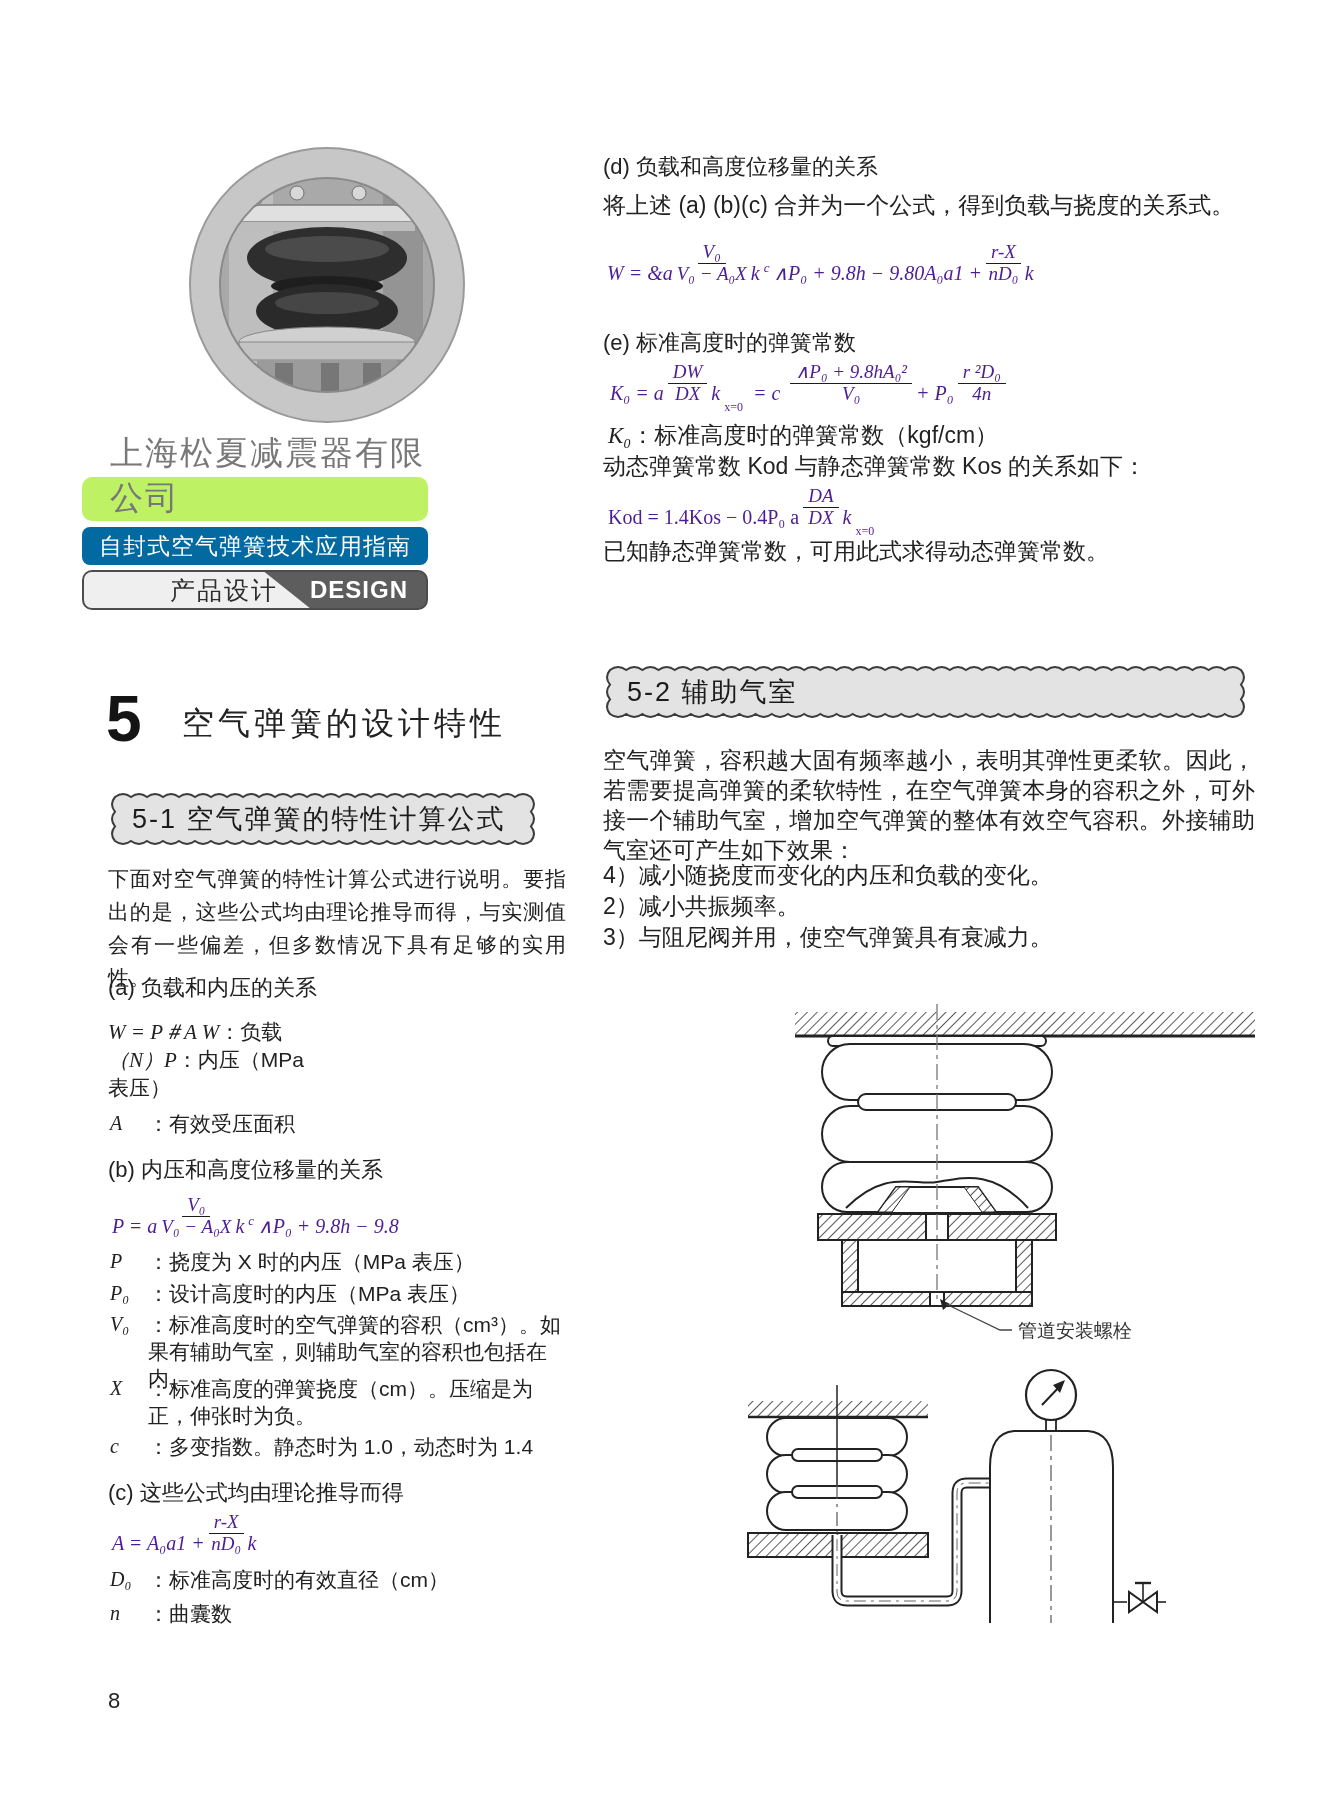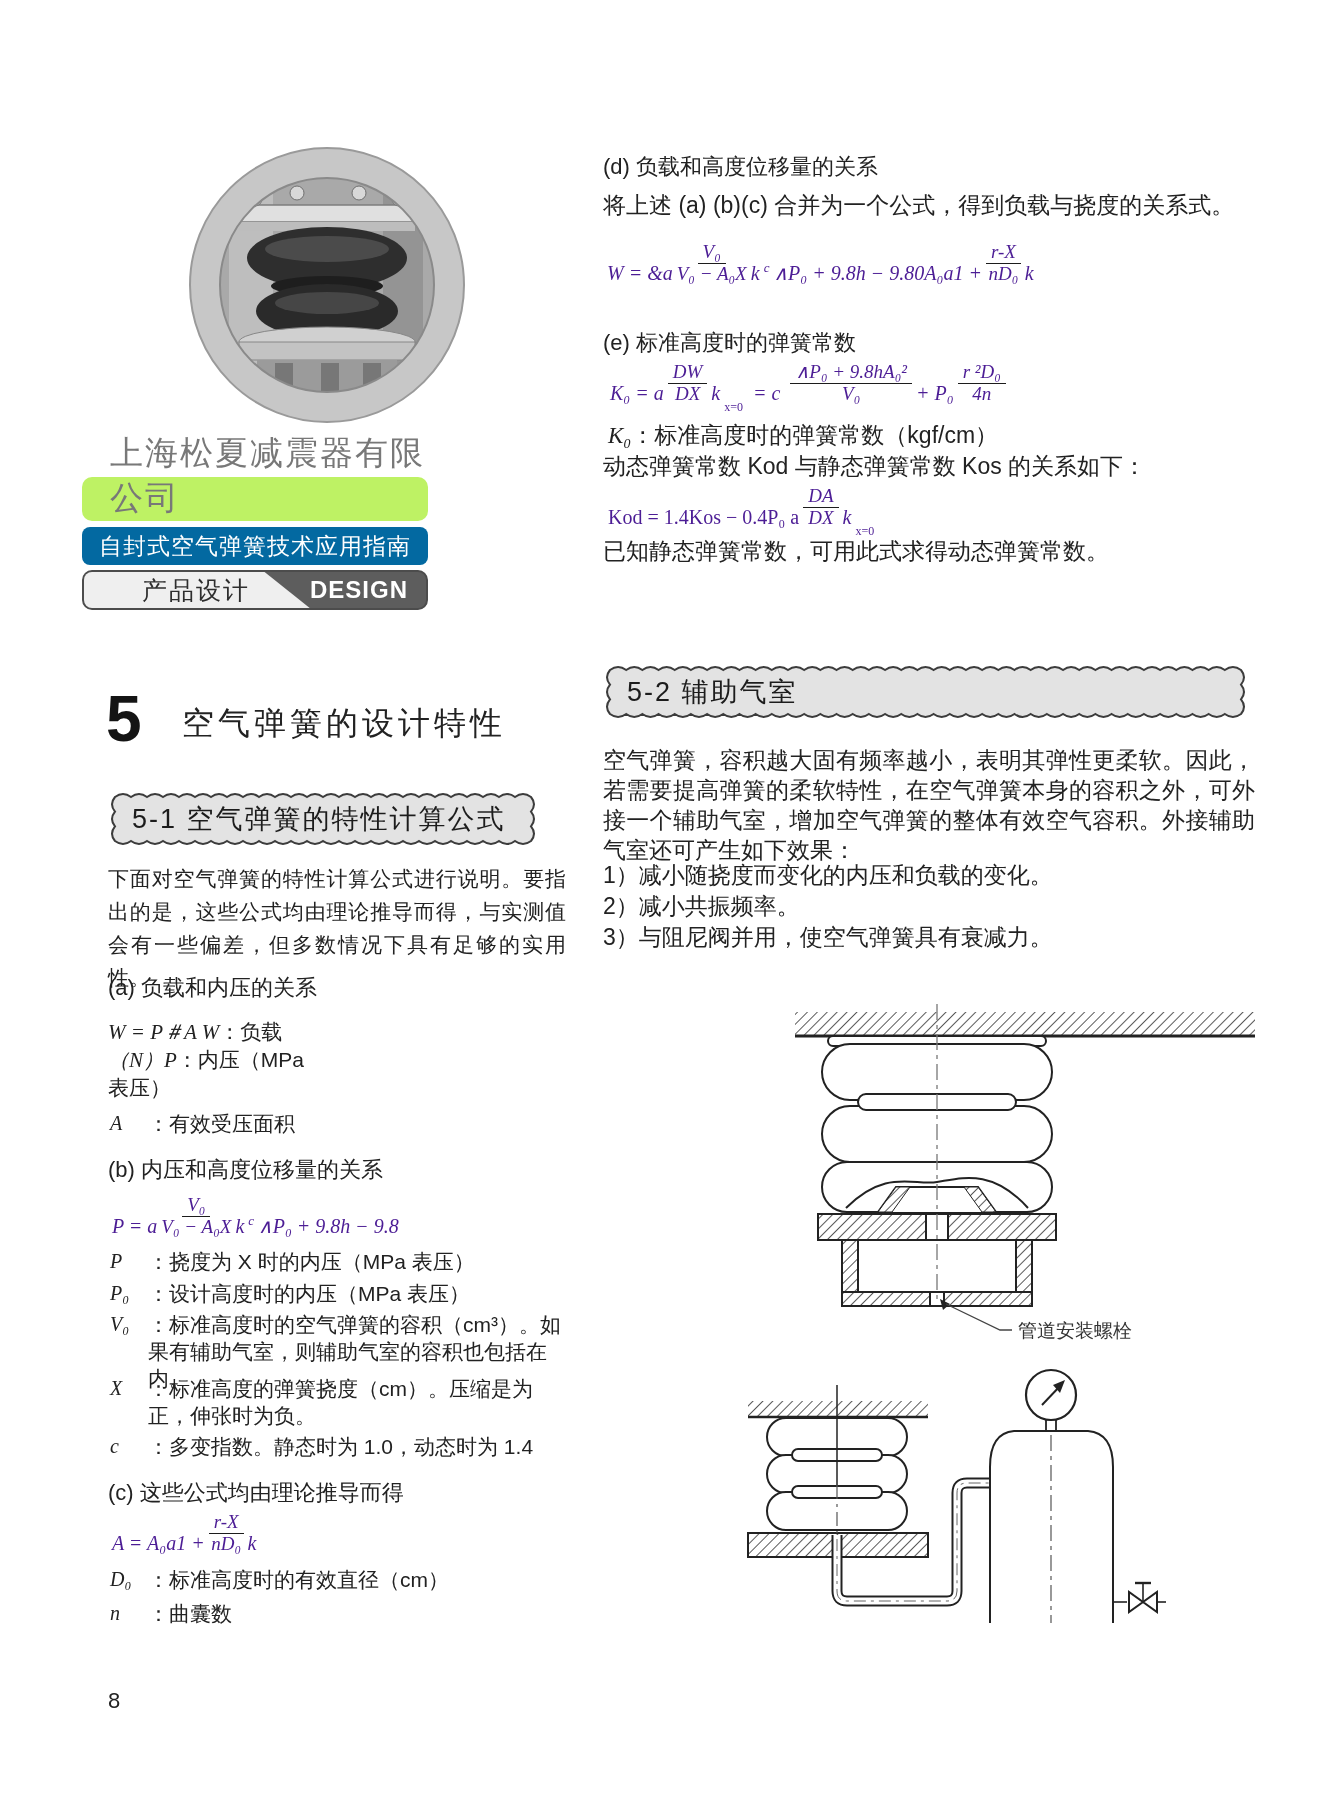--- a/index.html
+++ b/index.html
@@ -9,21 +9,21 @@
   
   .company-box{left:82px;top:477px;width:346px;height:44px;background:#bef264;border-radius:10px;
       display:flex;align-items:flex-end;padding-left:28px;box-sizing:border-box;
       font-size:33px;color:#787878;letter-spacing:2px;}
   .banner-box{left:82px;top:527px;width:346px;height:38px;background:#0369a1;border-radius:8px;
       display:flex;align-items:center;justify-content:center;font-size:23px;color:#ffffff;letter-spacing:1px;}
   .tab{left:82px;top:570px;width:346px;height:40px;border-radius:10px;background:#5d5d5d;
       border:2px solid #4c4c4c;box-sizing:border-box;overflow:hidden;}
   .tab-left{position:absolute;left:0;top:0;bottom:0;width:66%;background:#efefef;
       clip-path:polygon(0 0,80% 0,100% 100%,0 100%);display:flex;align-items:center;
-      padding-left:58px;box-sizing:border-box;font-size:25px;color:#2e2e2e;letter-spacing:2px;}
+      padding-left:86px;box-sizing:border-box;font-size:25px;color:#2e2e2e;letter-spacing:2px;}
   .tab-right{position:absolute;right:18px;top:0;bottom:0;display:flex;align-items:center;
       font-size:24px;font-weight:bold;color:#ffffff;letter-spacing:1px;}
   
   .ch-num{left:106px;top:682px;font-size:64px;font-weight:bold;color:#141414;}
   .ch-title{left:182px;top:702px;font-size:32px;color:#222;letter-spacing:4px;}
   
   .wavybox{overflow:visible;}
   .wavy-label{position:relative;z-index:1;display:flex;align-items:center;height:100%;
       padding-left:24px;font-size:27px;color:#1c1c1c;letter-spacing:2px;}
   
@@ -234,21 +234,21 @@
 <div class="abs wavybox" style="left:603px;top:663px;width:645px;height:58px">
     <svg style="position:absolute;left:0;top:0;overflow:visible" width="645" height="58">
       <path d="M 7 7 q 8.08974358974359 -6 16.17948717948718 0 q 8.08974358974359 -6 16.17948717948718 0 q 8.08974358974359 -6 16.17948717948718 0 q 8.08974358974359 -6 16.17948717948718 0 q 8.08974358974359 -6 16.17948717948718 0 q 8.08974358974359 -6 16.17948717948718 0 q 8.08974358974359 -6 16.17948717948718 0 q 8.08974358974359 -6 16.17948717948718 0 q 8.08974358974359 -6 16.17948717948718 0 q 8.08974358974359 -6 16.17948717948718 0 q 8.08974358974359 -6 16.17948717948718 0 q 8.08974358974359 -6 16.17948717948718 0 q 8.08974358974359 -6 16.17948717948718 0 q 8.08974358974359 -6 16.17948717948718 0 q 8.08974358974359 -6 16.17948717948718 0 q 8.08974358974359 -6 16.17948717948718 0 q 8.08974358974359 -6 16.17948717948718 0 q 8.08974358974359 -6 16.17948717948718 0 q 8.08974358974359 -6 16.17948717948718 0 q 8.08974358974359 -6 16.17948717948718 0 q 8.08974358974359 -6 16.17948717948718 0 q 8.08974358974359 -6 16.17948717948718 0 q 8.08974358974359 -6 16.17948717948718 0 q 8.08974358974359 -6 16.17948717948718 0 q 8.08974358974359 -6 16.17948717948718 0 q 8.08974358974359 -6 16.17948717948718 0 q 8.08974358974359 -6 16.17948717948718 0 q 8.08974358974359 -6 16.17948717948718 0 q 8.08974358974359 -6 16.17948717948718 0 q 8.08974358974359 -6 16.17948717948718 0 q 8.08974358974359 -6 16.17948717948718 0 q 8.08974358974359 -6 16.17948717948718 0 q 8.08974358974359 -6 16.17948717948718 0 q 8.08974358974359 -6 16.17948717948718 0 q 8.08974358974359 -6 16.17948717948718 0 q 8.08974358974359 -6 16.17948717948718 0 q 8.08974358974359 -6 16.17948717948718 0 q 8.08974358974359 -6 16.17948717948718 0 q 8.08974358974359 -6 16.17948717948718 0 q 6 7.333333333333333 0 14.666666666666666 q 6 7.333333333333333 0 14.666666666666666 q 6 7.333333333333333 0 14.666666666666666 q -8.08974358974359 6 -16.17948717948718 0 q -8.08974358974359 6 -16.17948717948718 0 q -8.08974358974359 6 -16.17948717948718 0 q -8.08974358974359 6 -16.17948717948718 0 q -8.08974358974359 6 -16.17948717948718 0 q -8.08974358974359 6 -16.17948717948718 0 q -8.08974358974359 6 -16.17948717948718 0 q -8.08974358974359 6 -16.17948717948718 0 q -8.08974358974359 6 -16.17948717948718 0 q -8.08974358974359 6 -16.17948717948718 0 q -8.08974358974359 6 -16.17948717948718 0 q -8.08974358974359 6 -16.17948717948718 0 q -8.08974358974359 6 -16.17948717948718 0 q -8.08974358974359 6 -16.17948717948718 0 q -8.08974358974359 6 -16.17948717948718 0 q -8.08974358974359 6 -16.17948717948718 0 q -8.08974358974359 6 -16.17948717948718 0 q -8.08974358974359 6 -16.17948717948718 0 q -8.08974358974359 6 -16.17948717948718 0 q -8.08974358974359 6 -16.17948717948718 0 q -8.08974358974359 6 -16.17948717948718 0 q -8.08974358974359 6 -16.17948717948718 0 q -8.08974358974359 6 -16.17948717948718 0 q -8.08974358974359 6 -16.17948717948718 0 q -8.08974358974359 6 -16.17948717948718 0 q -8.08974358974359 6 -16.17948717948718 0 q -8.08974358974359 6 -16.17948717948718 0 q -8.08974358974359 6 -16.17948717948718 0 q -8.08974358974359 6 -16.17948717948718 0 q -8.08974358974359 6 -16.17948717948718 0 q -8.08974358974359 6 -16.17948717948718 0 q -8.08974358974359 6 -16.17948717948718 0 q -8.08974358974359 6 -16.17948717948718 0 q -8.08974358974359 6 -16.17948717948718 0 q -8.08974358974359 6 -16.17948717948718 0 q -8.08974358974359 6 -16.17948717948718 0 q -8.08974358974359 6 -16.17948717948718 0 q -8.08974358974359 6 -16.17948717948718 0 q -8.08974358974359 6 -16.17948717948718 0 q -6 -7.333333333333333 0 -14.666666666666666 q -6 -7.333333333333333 0 -14.666666666666666 q -6 -7.333333333333333 0 -14.666666666666666 Z" fill="#e3e3e3" stroke="#3c3c3c" stroke-width="2"></path>
     </svg>
   <span class="wavy-label">5-2 辅助气室</span>
 </div>
 
 <div class="abs para-r" style="left:603px;top:745px;width:652px">空气弹簧，容积越大固有频率越小，表明其弹性更柔软。因此，若需要提高弹簧的柔软特性，在空气弹簧本身的容积之外，可外接一个辅助气室，增加空气弹簧的整体有效空气容积。外接辅助气室还可产生如下效果：</div>
 
 <div class="abs" style="left:603px;top:860px">
-  <div class="listline">1）减小随挠度而变化的内压和负载的变化。</div>
+  <div class="listline">4）减小随挠度而变化的内压和负载的变化。</div>
   <div class="listline">2）减小共振频率。</div>
   <div class="listline">3）与阻尼阀并用，使空气弹簧具有衰减力。</div>
 </div>
 
 <svg class="abs" style="left:700px;top:1000px" width="560" height="350" viewBox="0 0 560 350">
   <defs>
     <pattern id="h1" width="7" height="7" patternUnits="userSpaceOnUse" patternTransform="rotate(45)">
       <rect width="7" height="7" fill="#ffffff"></rect>
       <line x1="0" y1="0" x2="0" y2="7" stroke="#5a5a5a" stroke-width="2"></line>
     </pattern>

